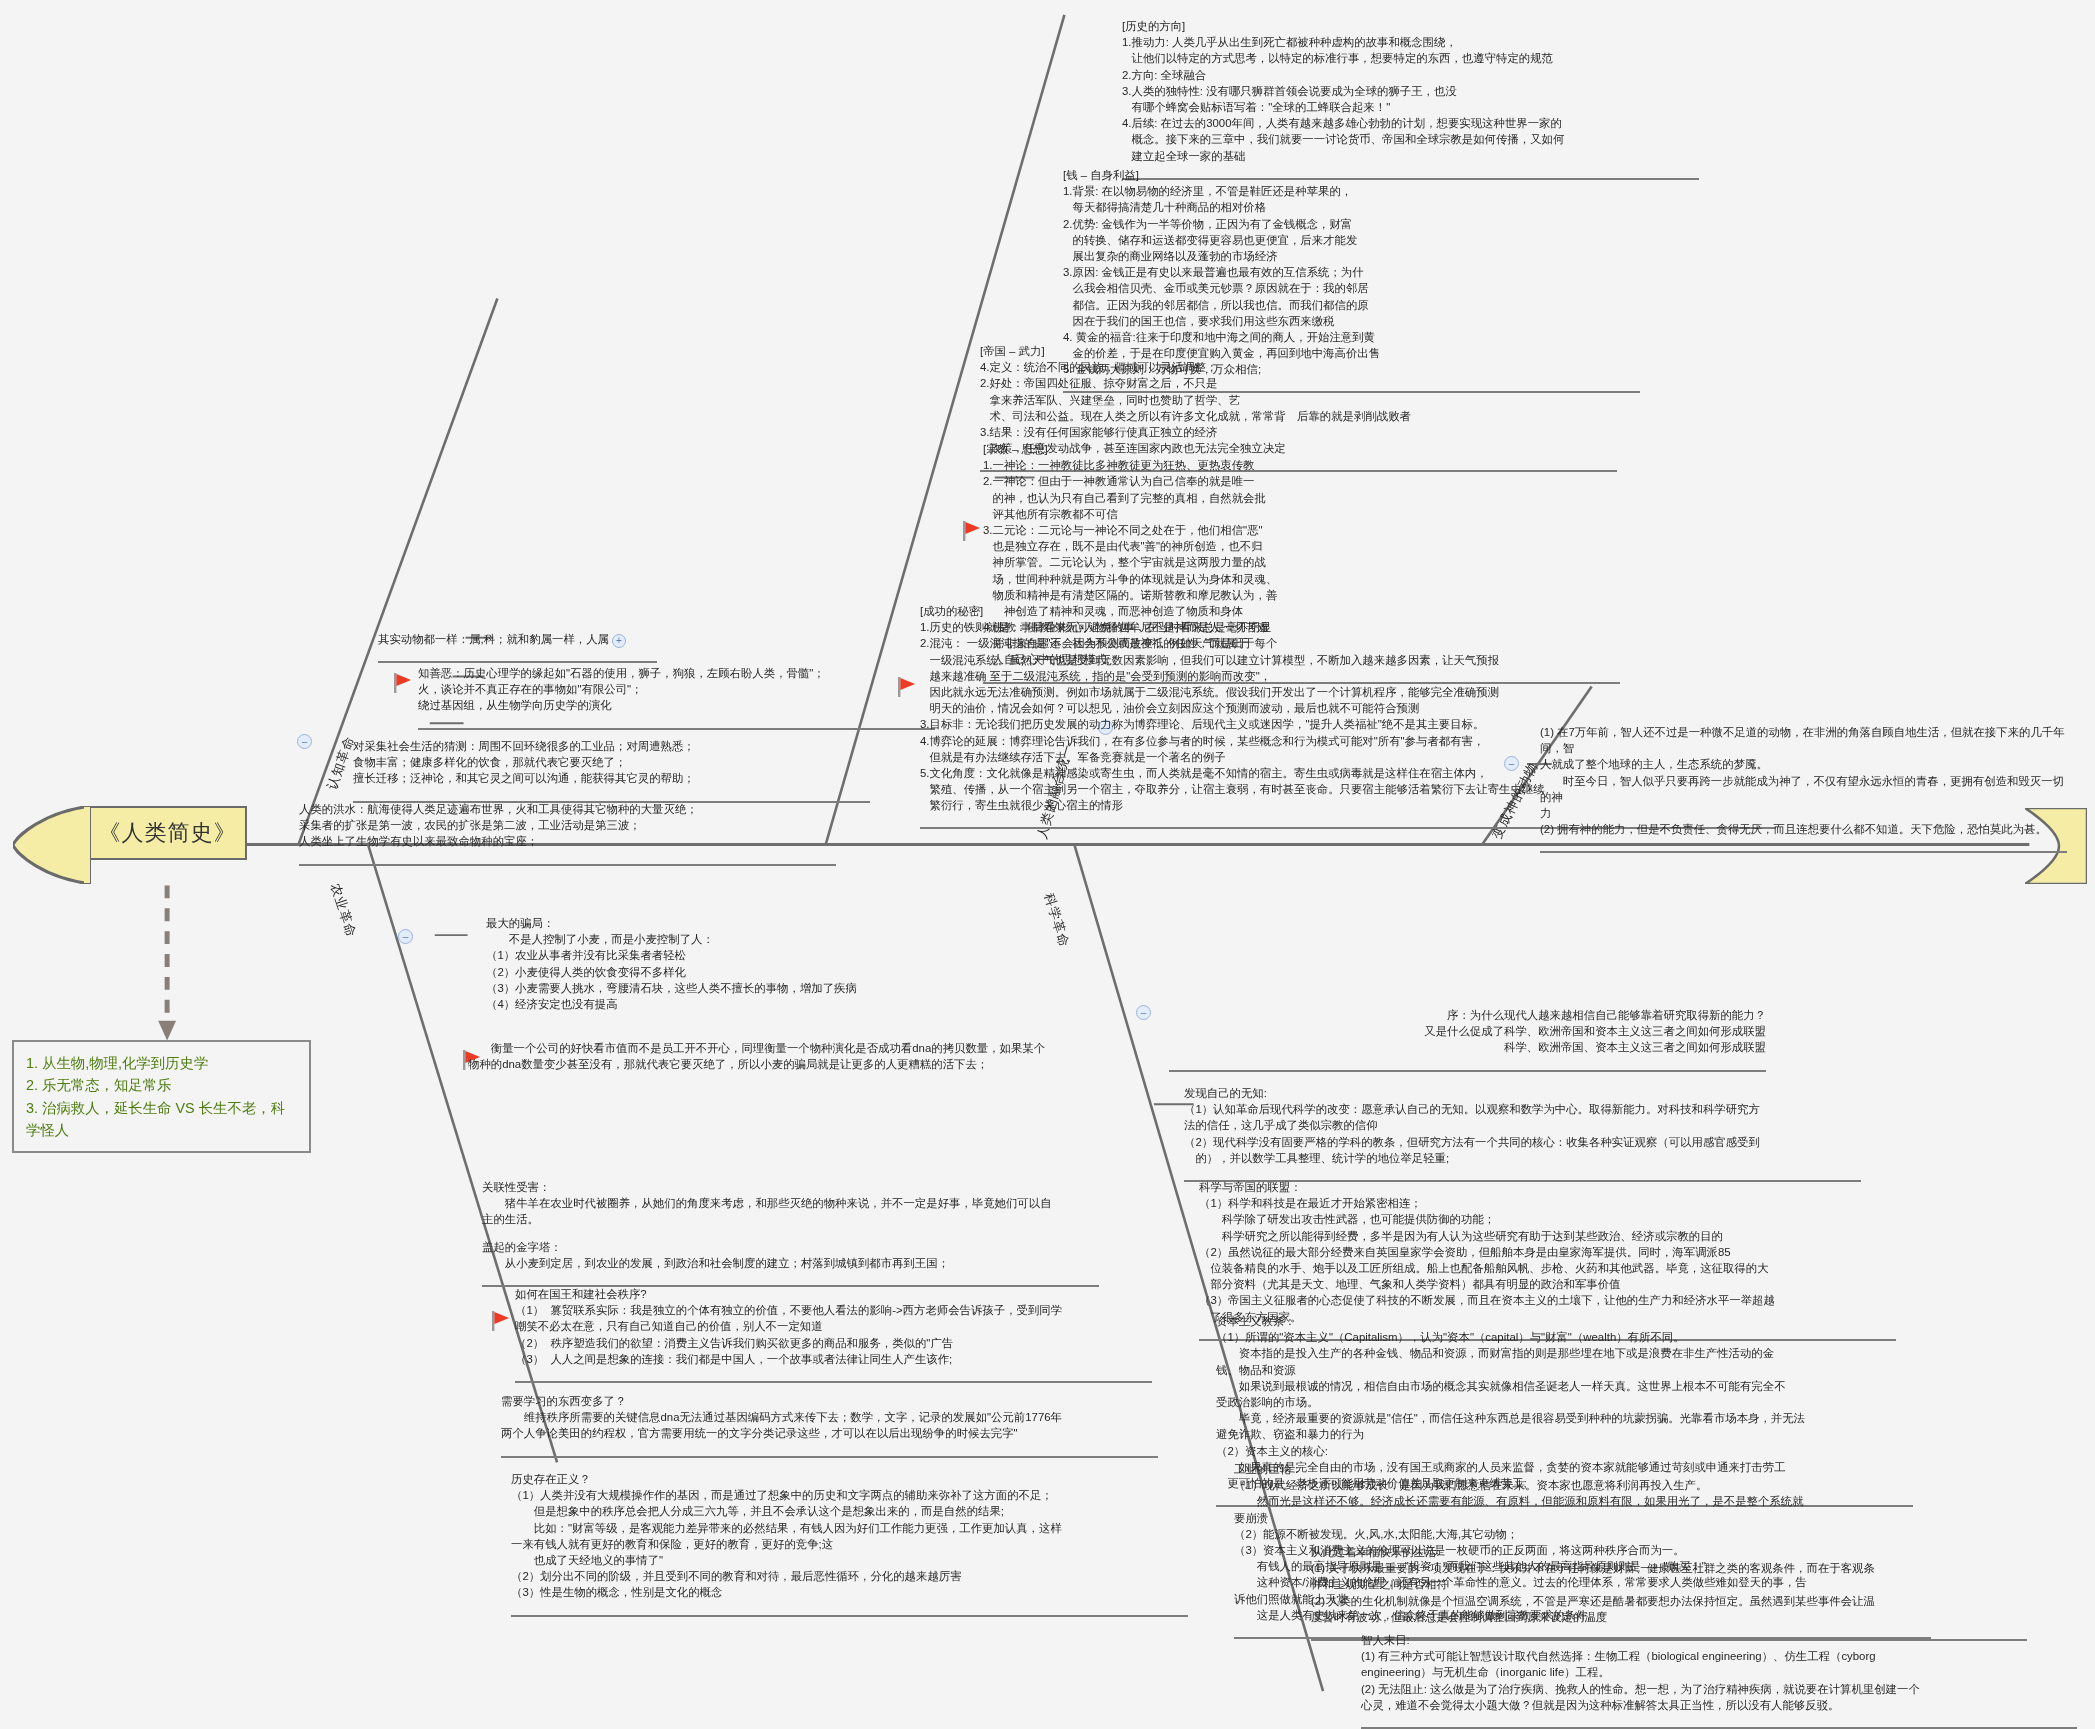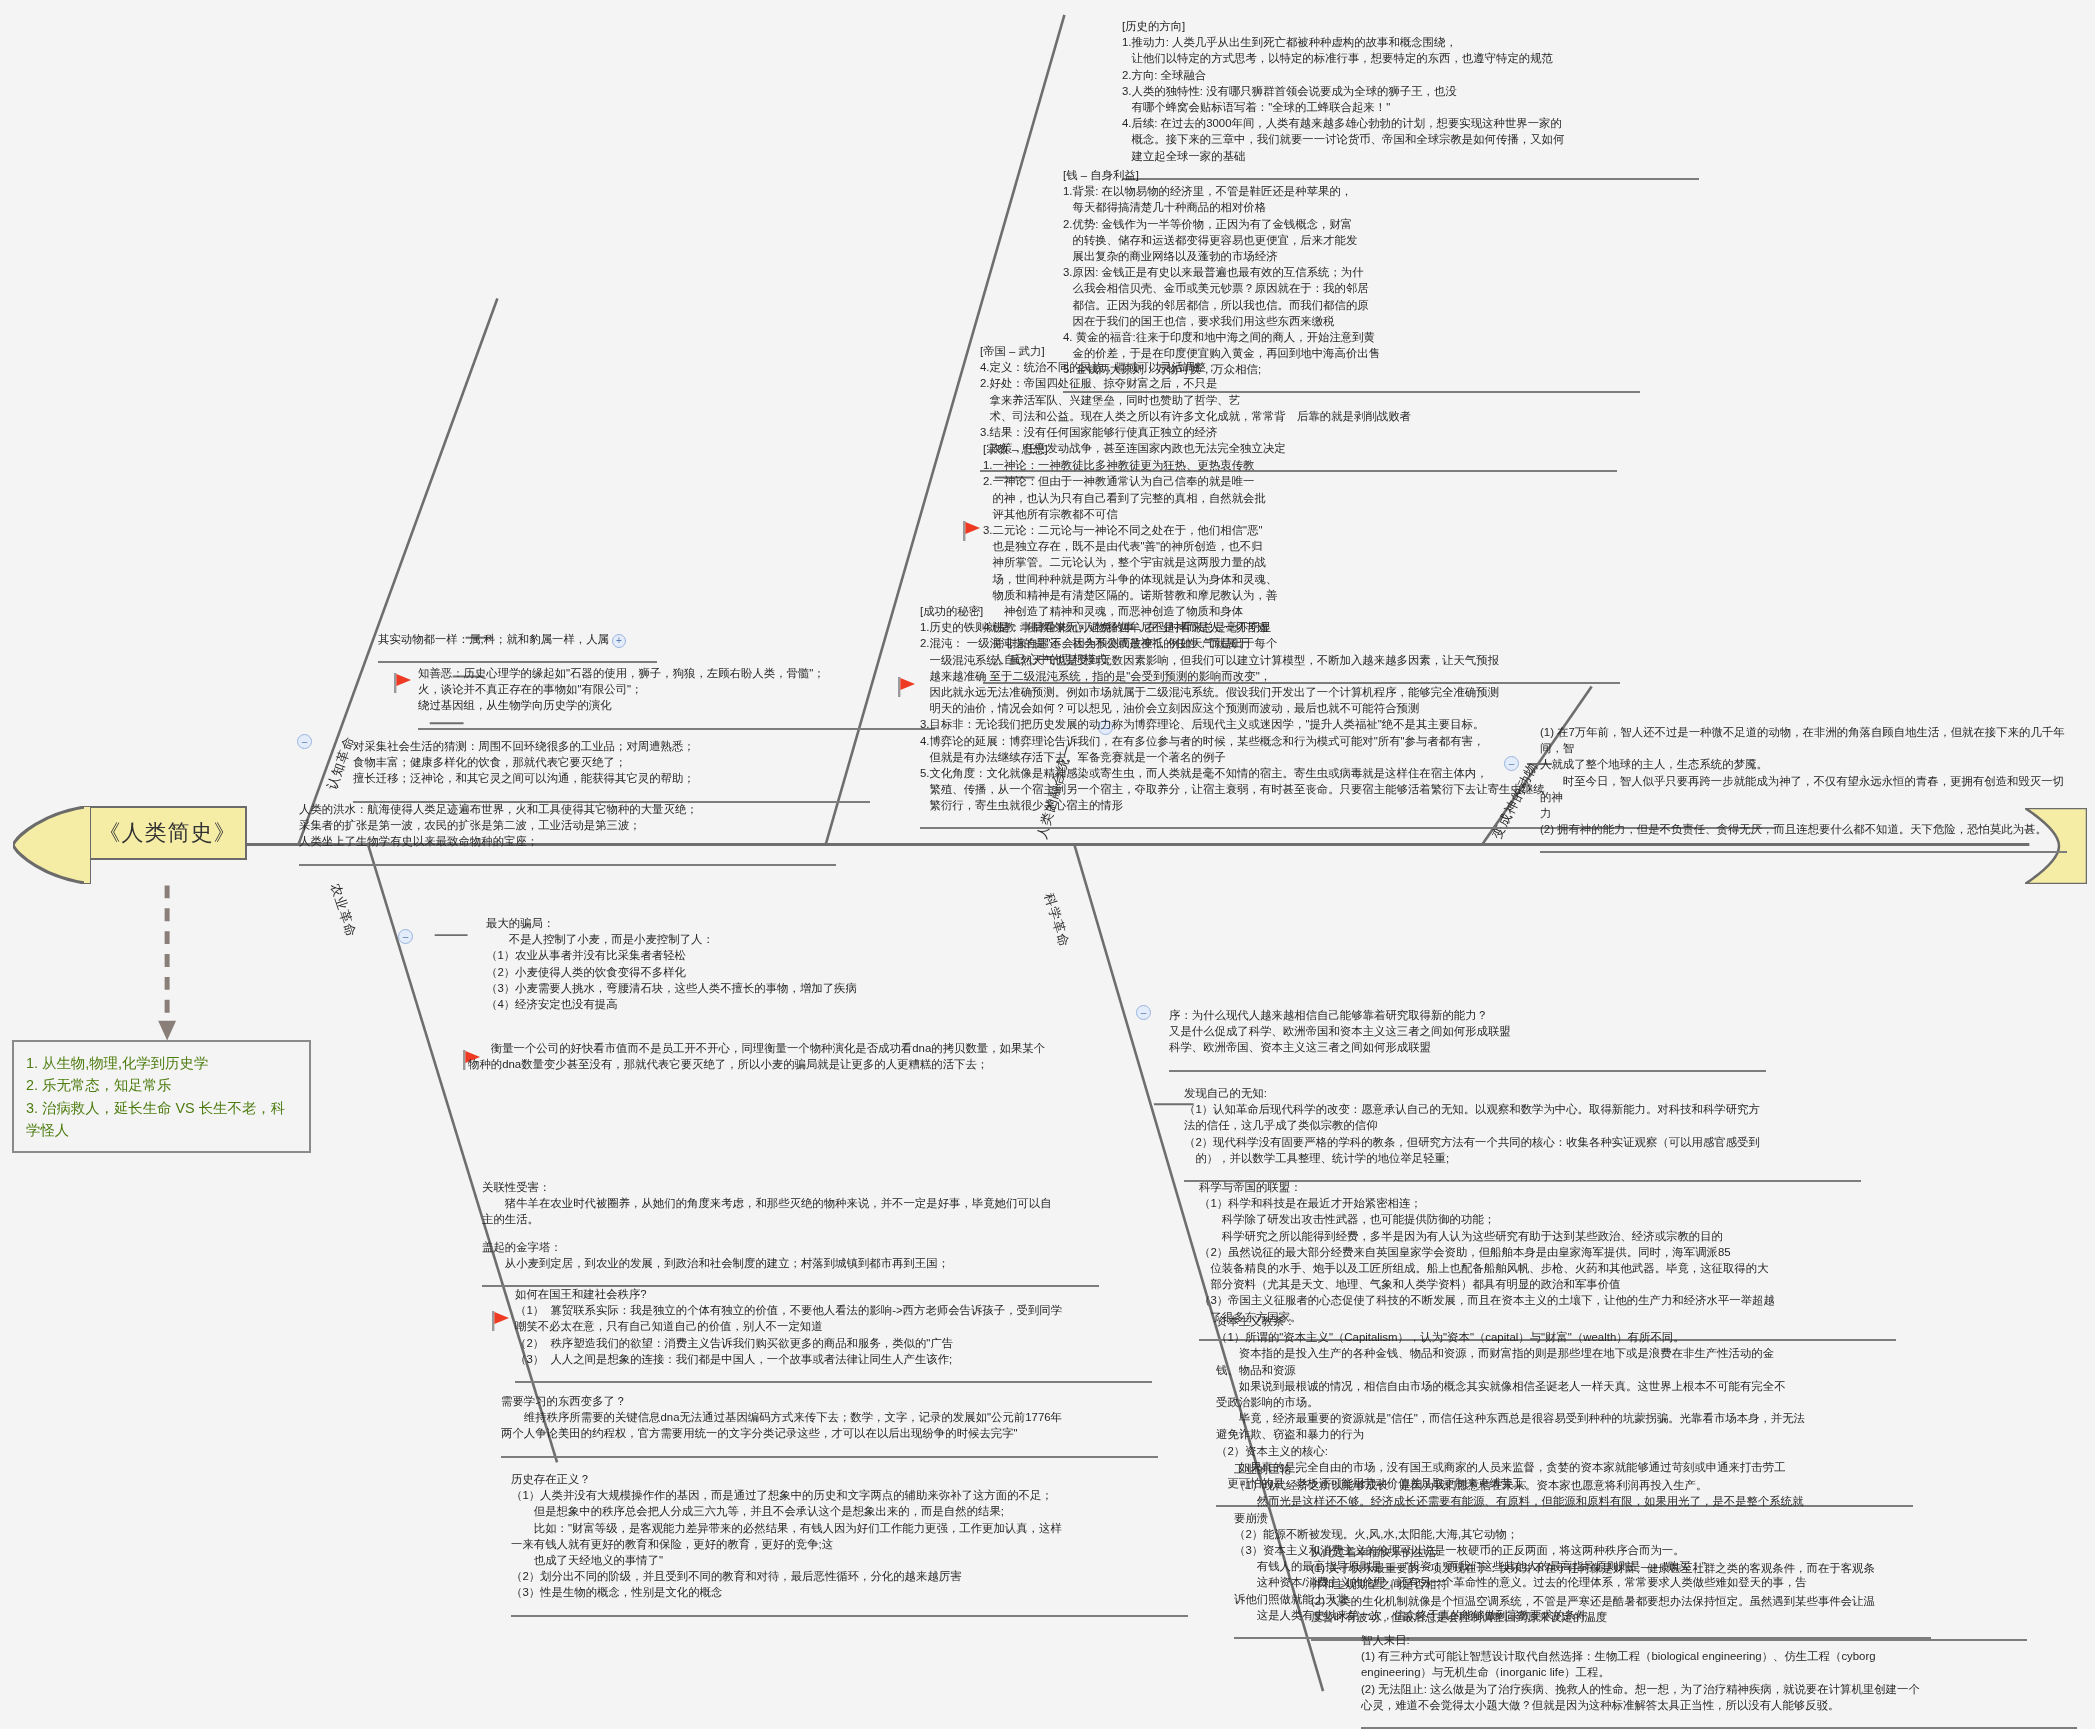--- a/index.html
+++ b/index.html
@@ -281,21 +281,21 @@
 
   <div class="note" style="left:511px;top:1471px;width:677px;">历史存在正义？
 （1）人类并没有大规模操作作的基因，而是通过了想象中的历史和文字两点的辅助来弥补了这方面的不足；
 　　但是想象中的秩序总会把人分成三六九等，并且不会承认这个是想象出来的，而是自然的结果;
 　　比如："财富等级，是客观能力差异带来的必然结果，有钱人因为好们工作能力更强，工作更加认真，这样
 一来有钱人就有更好的教育和保险，更好的教育，更好的竞争;这
 　　也成了天经地义的事情了"
 （2）划分出不同的阶级，并且受到不同的教育和对待，最后恶性循环，分化的越来越厉害
 （3）性是生物的概念，性别是文化的概念</div>
 
-  <div class="note" style="left:1169px;top:1007px;width:597px;">序：为什么现代人越来越相信自己能够靠着研究取得新的能力？
+  <div class="note" style="left:1169px;top:1007px;width:597px;text-align:right;">序：为什么现代人越来越相信自己能够靠着研究取得新的能力？
 又是什么促成了科学、欧洲帝国和资本主义这三者之间如何形成联盟
 科学、欧洲帝国、资本主义这三者之间如何形成联盟</div>
 
   <div class="note" style="left:1184px;top:1085px;width:677px;">发现自己的无知:
 （1）认知革命后现代科学的改变：愿意承认自己的无知。以观察和数学为中心。取得新能力。对科技和科学研究方
 法的信任，这几乎成了类似宗教的信仰
 （2）现代科学没有固要严格的学科的教条，但研究方法有一个共同的核心：收集各种实证观察（可以用感官感受到
 　的），并以数学工具整理、统计学的地位举足轻重;</div>
 
   <div class="note" style="left:1199px;top:1179px;width:697px;">科学与帝国的联盟：

